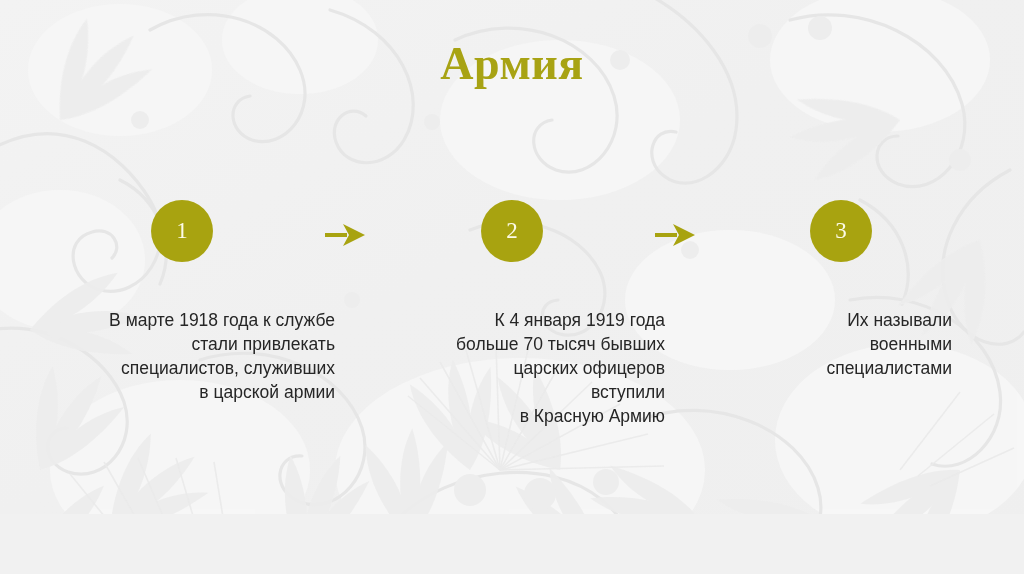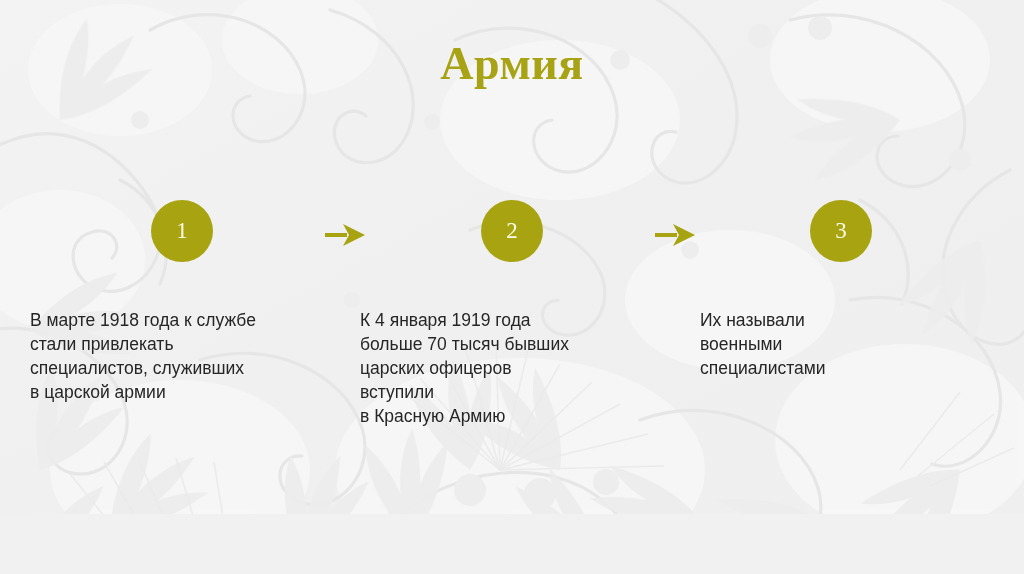--- a/index.html
+++ b/index.html
@@ -90,30 +90,30 @@
     position: absolute;
     left: 0;
     top: 308px;
     width: 1024px;
     z-index: 5;
   }
 
   .caption {
     position: absolute;
     top: 0;
-    text-align: left;
+    text-align: right;
     color: #262626;
     font-family: "Liberation Sans", sans-serif;
     font-size: 17.5px;
     line-height: 24px;
     white-space: pre-line;
   }
   #caption-1 { left: 30px;  width: 305px; }
   #caption-2 { left: 360px; width: 305px; }
-  #caption-3 { left: 700px; width: 280px; }
+  #caption-3 { left: 672px; width: 280px; }
 </style>
 </head>
 <body>
 
 <div id="slide">
 
   <svg id="bg-pattern" viewBox="0 0 1024 574" preserveAspectRatio="none" aria-hidden="true">
     <defs>
       <linearGradient id="bgGrad" x1="0" y1="0" x2="1" y2="1">
         <stop offset="0%" stop-color="#f3f3f3"></stop>

